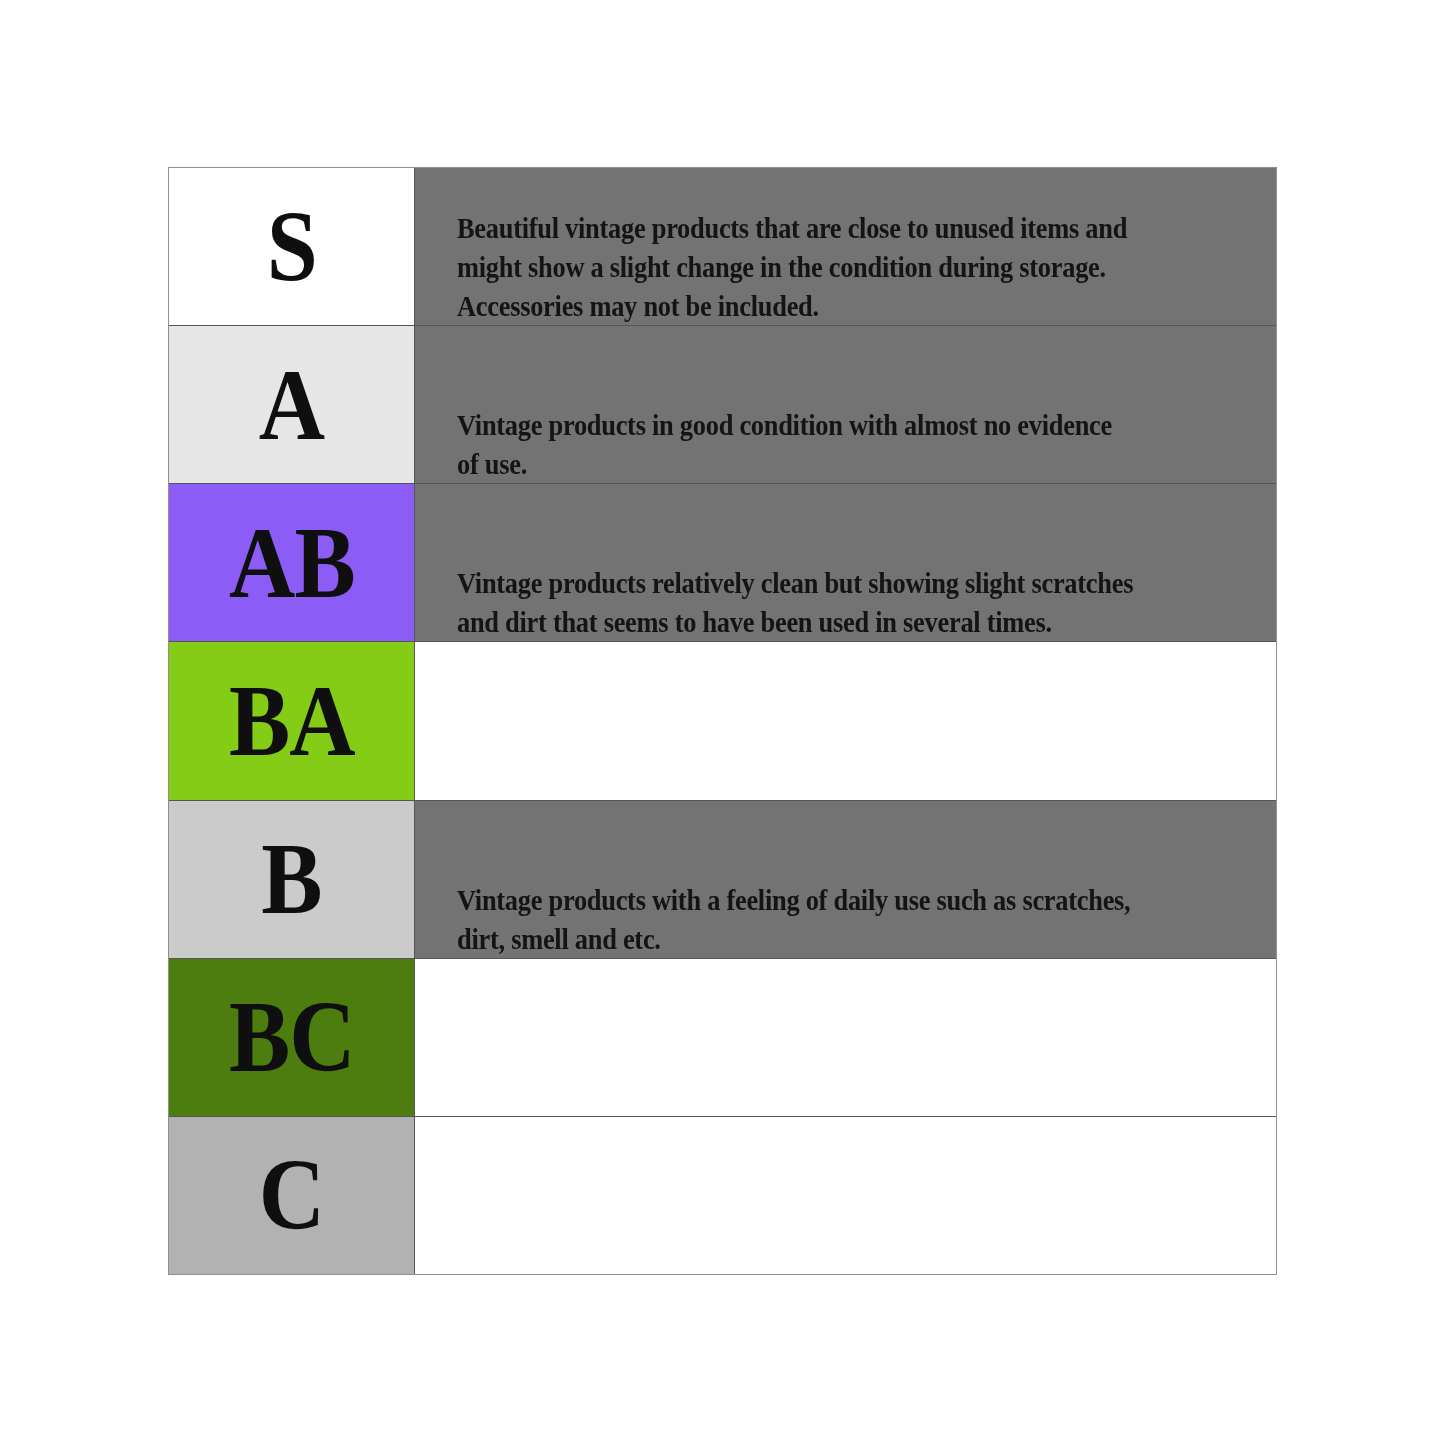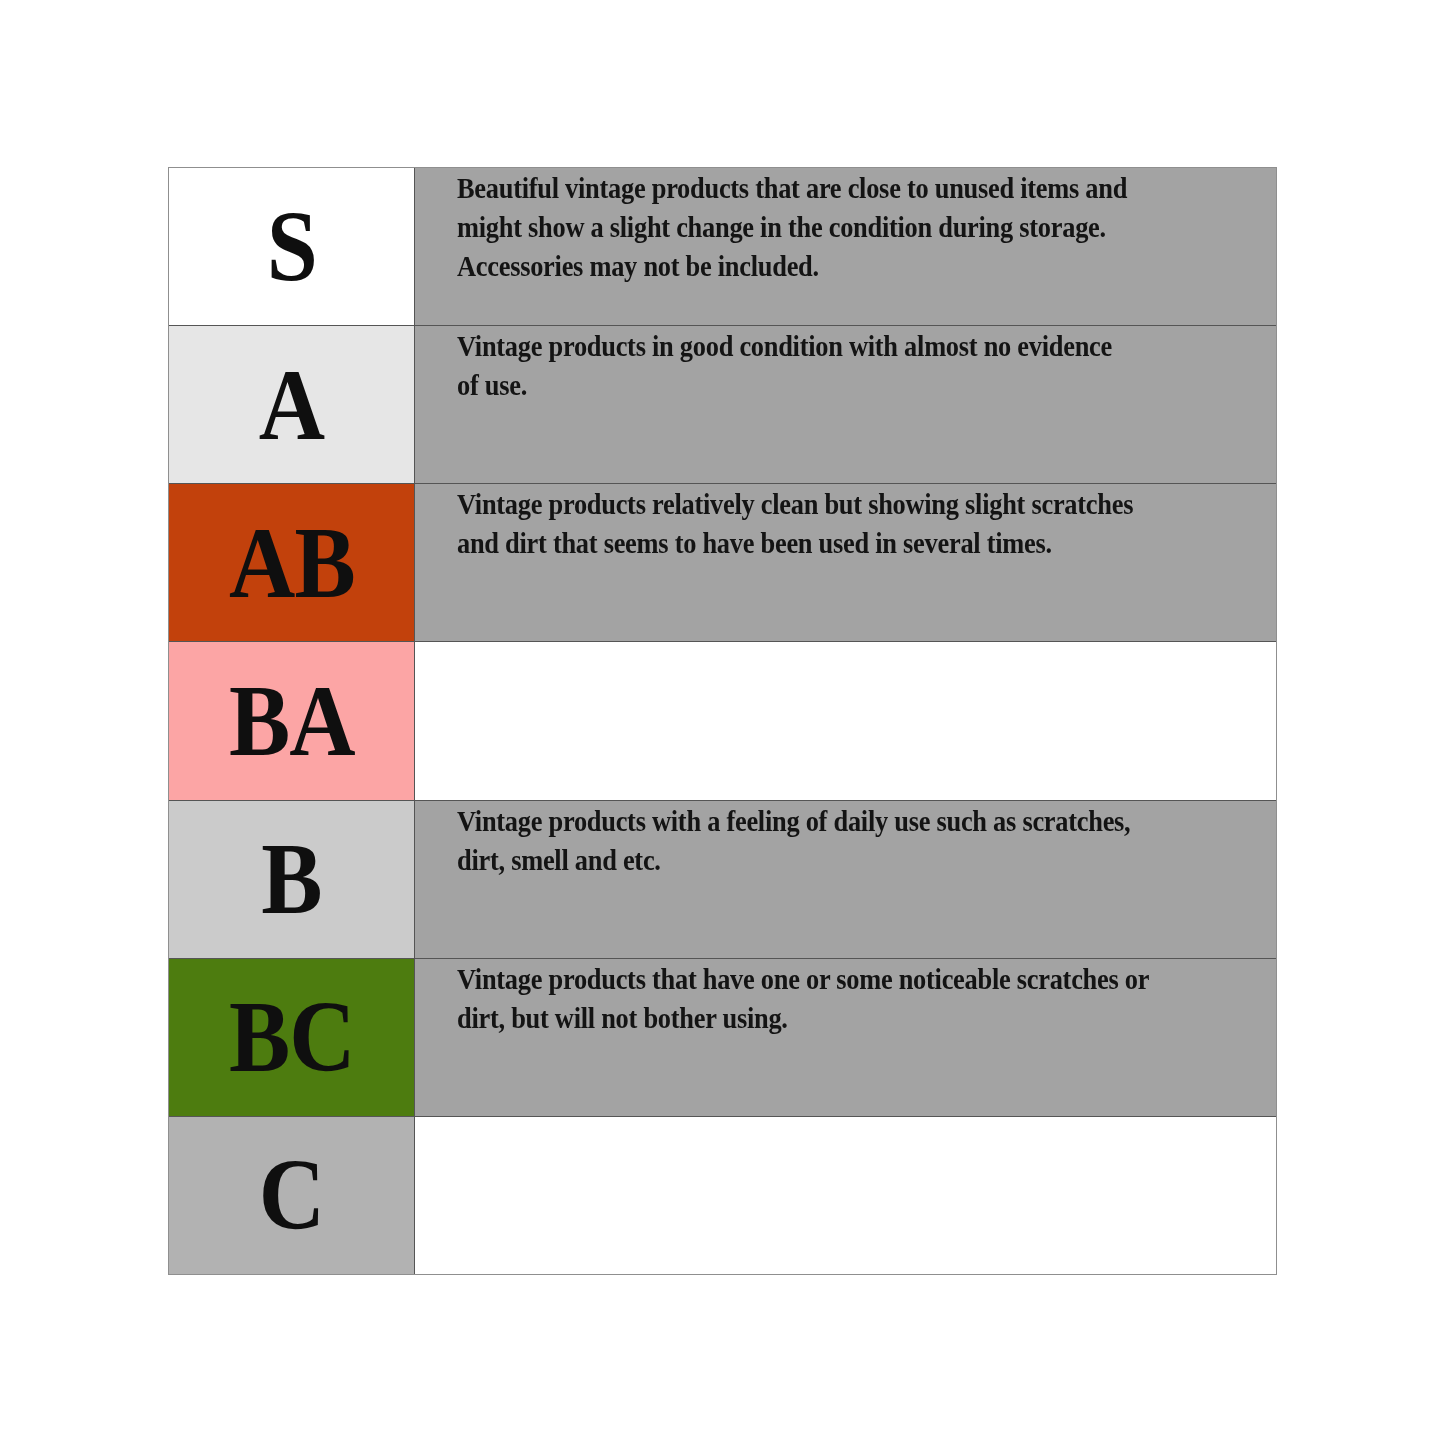--- a/index.html
+++ b/index.html
@@ -48,23 +48,23 @@
     font-size: 102px;
     font-weight: bold;
     color: #0f0f0f;
     line-height: 1;
     transform: scaleX(0.9);
     transform-origin: center center;
     letter-spacing: -1px;
   }
   .desc-cell {
     flex: 1 1 auto;
-    background: #a3a3a3;
+    background: #737373;
     display: flex;
-    align-items: flex-start;
+    align-items: flex-end;
     padding-left: 42px;
     box-sizing: border-box;
     overflow: hidden;
   }
   .desc-text {
     margin: 0;
     font-size: 30px;
     font-weight: bold;
     line-height: 39px;
     color: #141414;
@@ -95,53 +95,49 @@
       <div class="grade-cell" style="background-color: rgb(230, 230, 230);">
         <span class="grade-letter">A</span>
       </div>
       <div class="desc-cell">
         <p class="desc-text">Vintage products in good condition with almost no evidence
 of use.</p>
       </div>
     </div>
 
     <div class="grade-row">
-      <div class="grade-cell" style="background-color: #c2410c;">
+      <div class="grade-cell" style="background-color: #8b5cf6;">
         <span class="grade-letter">AB</span>
       </div>
       <div class="desc-cell">
         <p class="desc-text">Vintage products relatively clean but showing slight scratches
 and dirt that seems to have been used in several times.</p>
       </div>
     </div>
 
     <div class="grade-row">
-      <div class="grade-cell" style="background-color: #fca5a5;">
+      <div class="grade-cell" style="background-color: #84cc16;">
         <span class="grade-letter">BA</span>
       </div>
     </div>
 
     <div class="grade-row">
       <div class="grade-cell" style="background-color: rgb(203, 203, 203);">
         <span class="grade-letter">B</span>
       </div>
       <div class="desc-cell">
         <p class="desc-text">Vintage products with a feeling of daily use such as scratches,
 dirt, smell and etc.</p>
       </div>
     </div>
 
     <div class="grade-row">
       <div class="grade-cell" style="background-color: #4d7c0f;">
         <span class="grade-letter">BC</span>
       </div>
-      <div class="desc-cell">
-        <p class="desc-text">Vintage products that have one or some noticeable scratches or
-dirt, but will not bother using.</p>
-      </div>
     </div>
 
     <div class="grade-row">
       <div class="grade-cell" style="background-color: rgb(178, 178, 178);">
         <span class="grade-letter">C</span>
       </div>
     </div>
 
   </div>
 </div>

